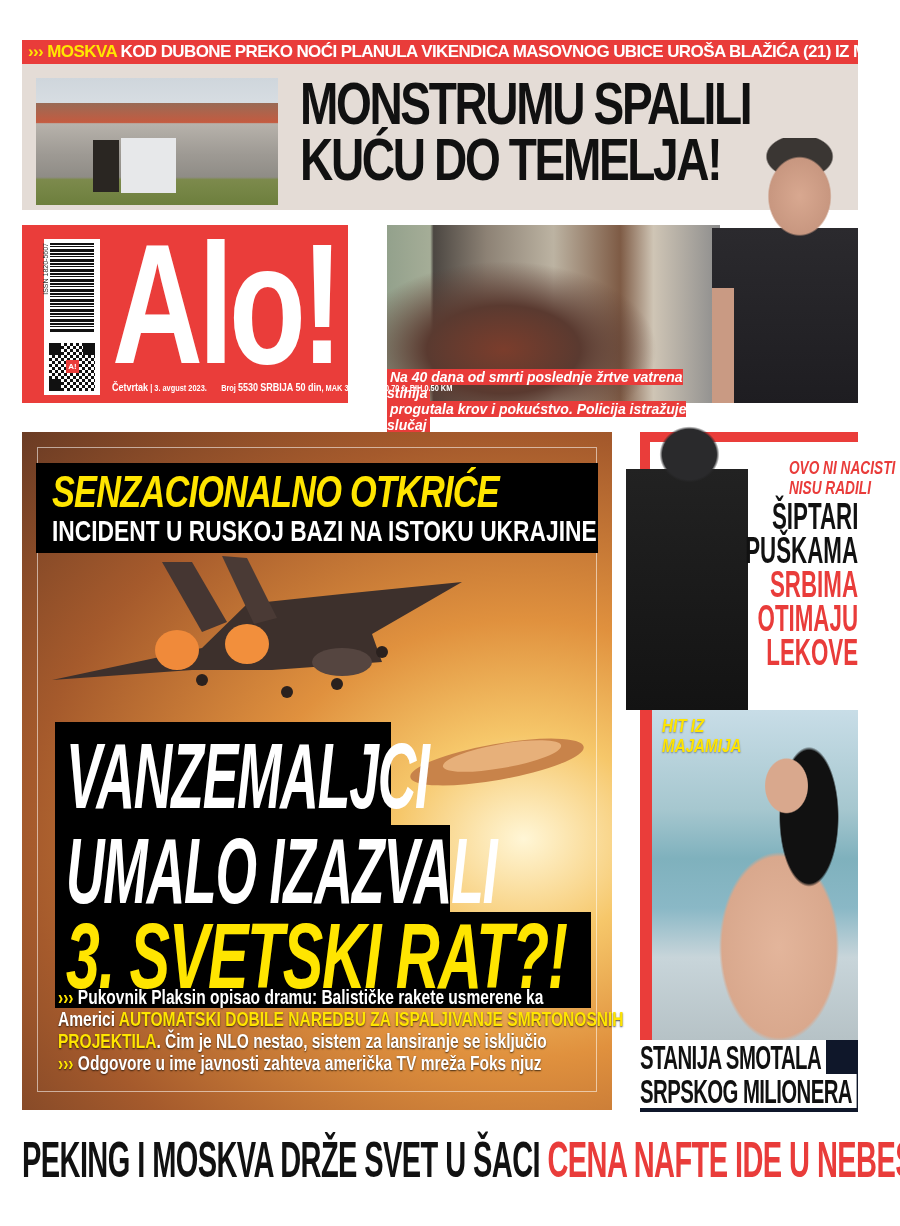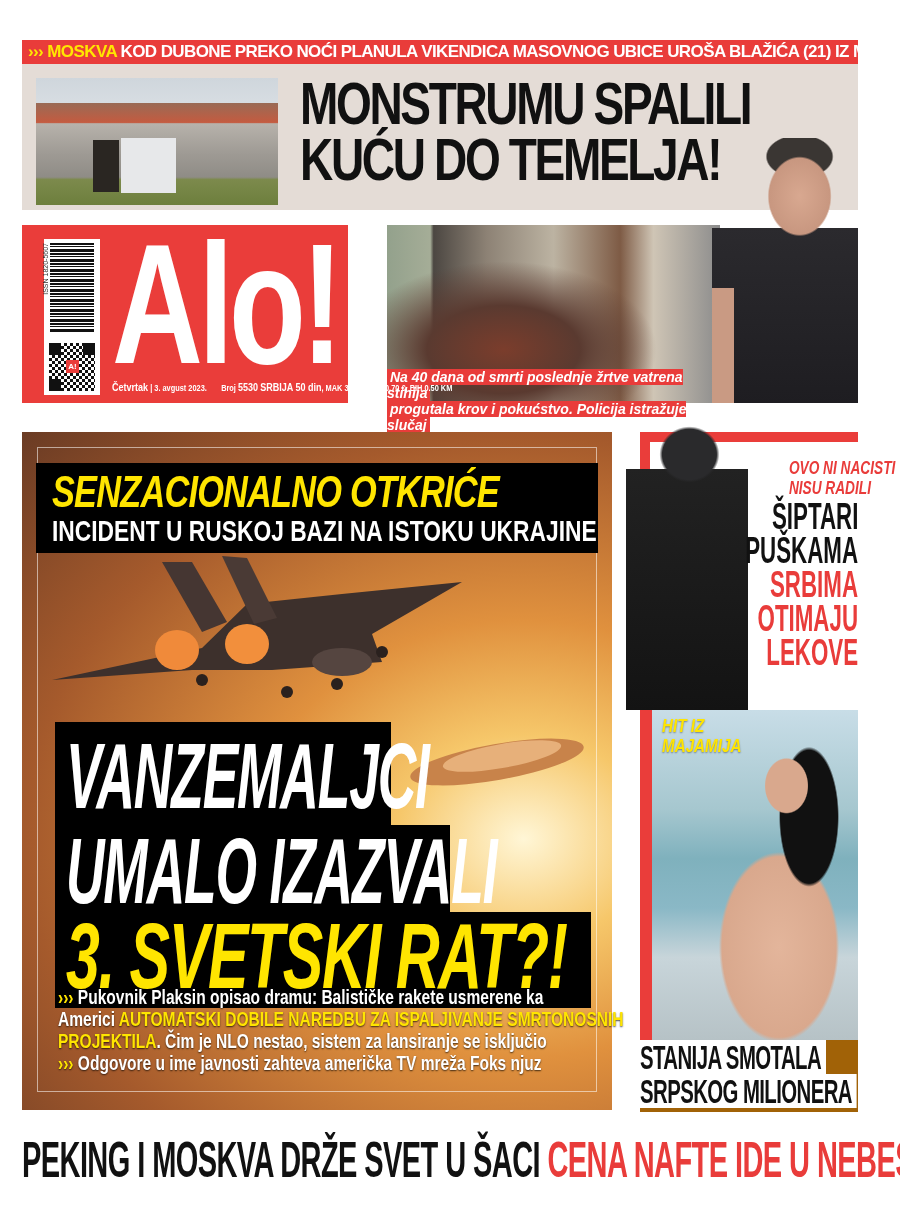--- a/index.html
+++ b/index.html
@@ -91,21 +91,21 @@
     border-radius:40px 40px 0 0;}
   #side1-kicker{position:absolute;left:122px;top:26px;width:96px;color:#e93c3a;font-size:19px;line-height:20px;font-style:italic;font-weight:700;
     text-align:right;transform:scaleX(0.72);transform-origin:right top;white-space:nowrap;}
   .s1t{position:absolute;right:0;font-size:36px;line-height:34px;font-weight:900;transform:scaleX(0.62);transform-origin:right top;white-space:nowrap;}
   #s1a{top:68px;color:#111;}
   #s1b{top:102px;color:#111;}
   #s1c{top:136px;color:#e93c3a;}
   #s1d{top:170px;color:#e93c3a;}
   #s1e{top:204px;color:#e93c3a;}
 
-  #side2{left:640px;top:710px;width:218px;height:402px;background:#a16207;}
+  #side2{left:640px;top:710px;width:218px;height:402px;background:#0f172a;}
   #side2-bar{position:absolute;left:0;top:0;width:12px;height:330px;background:#ea3d3a;}
   #side2-photo{position:absolute;left:12px;top:0;width:206px;height:330px;
     background:linear-gradient(180deg,#c8dde7 0,#a6c7cf 30%,#7fb1bd 45%,#8ab8c6 60%,#c8d5da 75%,#b6c2c6 100%);}
   #side2-person{position:absolute;left:52px;top:20px;width:150px;height:310px;
     background:radial-gradient(ellipse 22px 28px at 55% 18%,#d9a88d 0,#d9a88d 95%,transparent 100%),
       radial-gradient(ellipse 30px 70px at 70% 28%,#111 0,#111 95%,transparent 100%),
       radial-gradient(ellipse 60px 95px at 50% 70%,#e3b59b 0,#d9a88d 95%,transparent 100%);}
   #side2-kicker{position:absolute;left:22px;top:6px;color:#ffe500;font-size:19px;line-height:20px;font-style:italic;font-weight:900;
     transform:scaleX(0.8);transform-origin:left top;white-space:nowrap;text-shadow:0 1px 2px rgba(0,0,0,0.4);}
   .s2t{position:absolute;left:0;font-size:34px;line-height:34px;color:#111;font-weight:900;letter-spacing:-1px;

